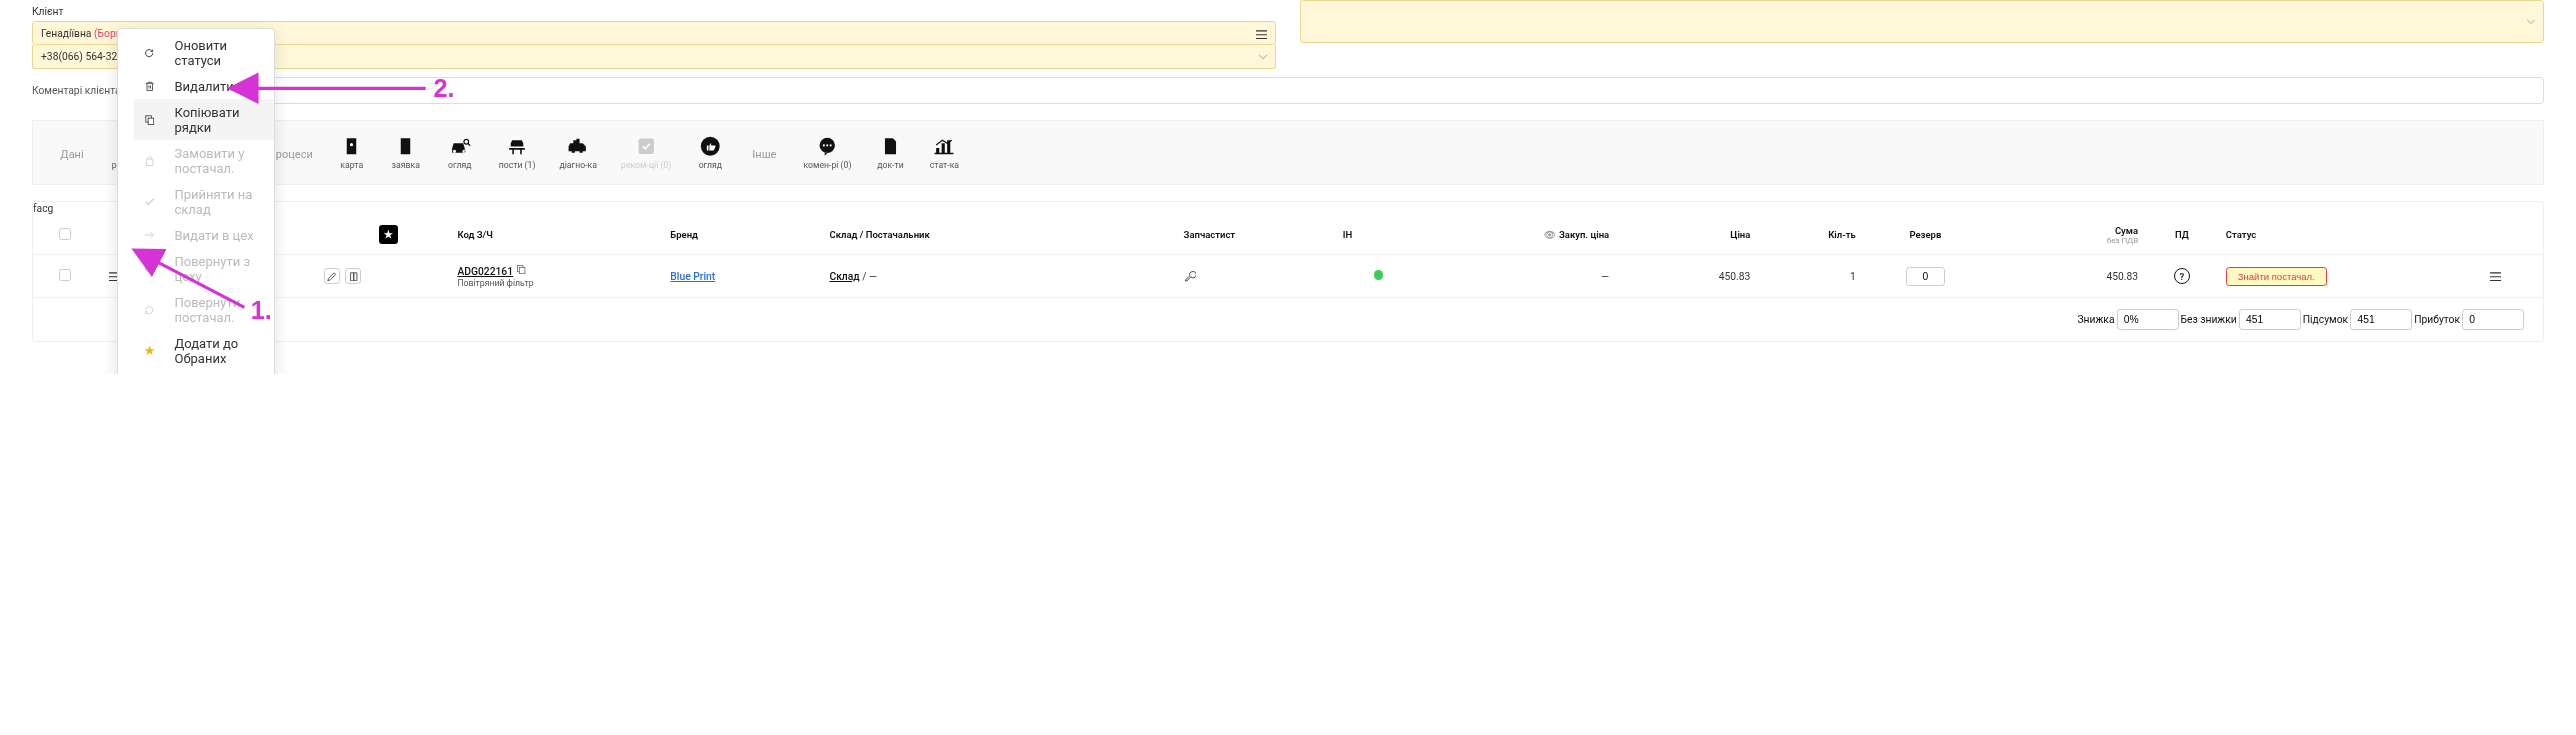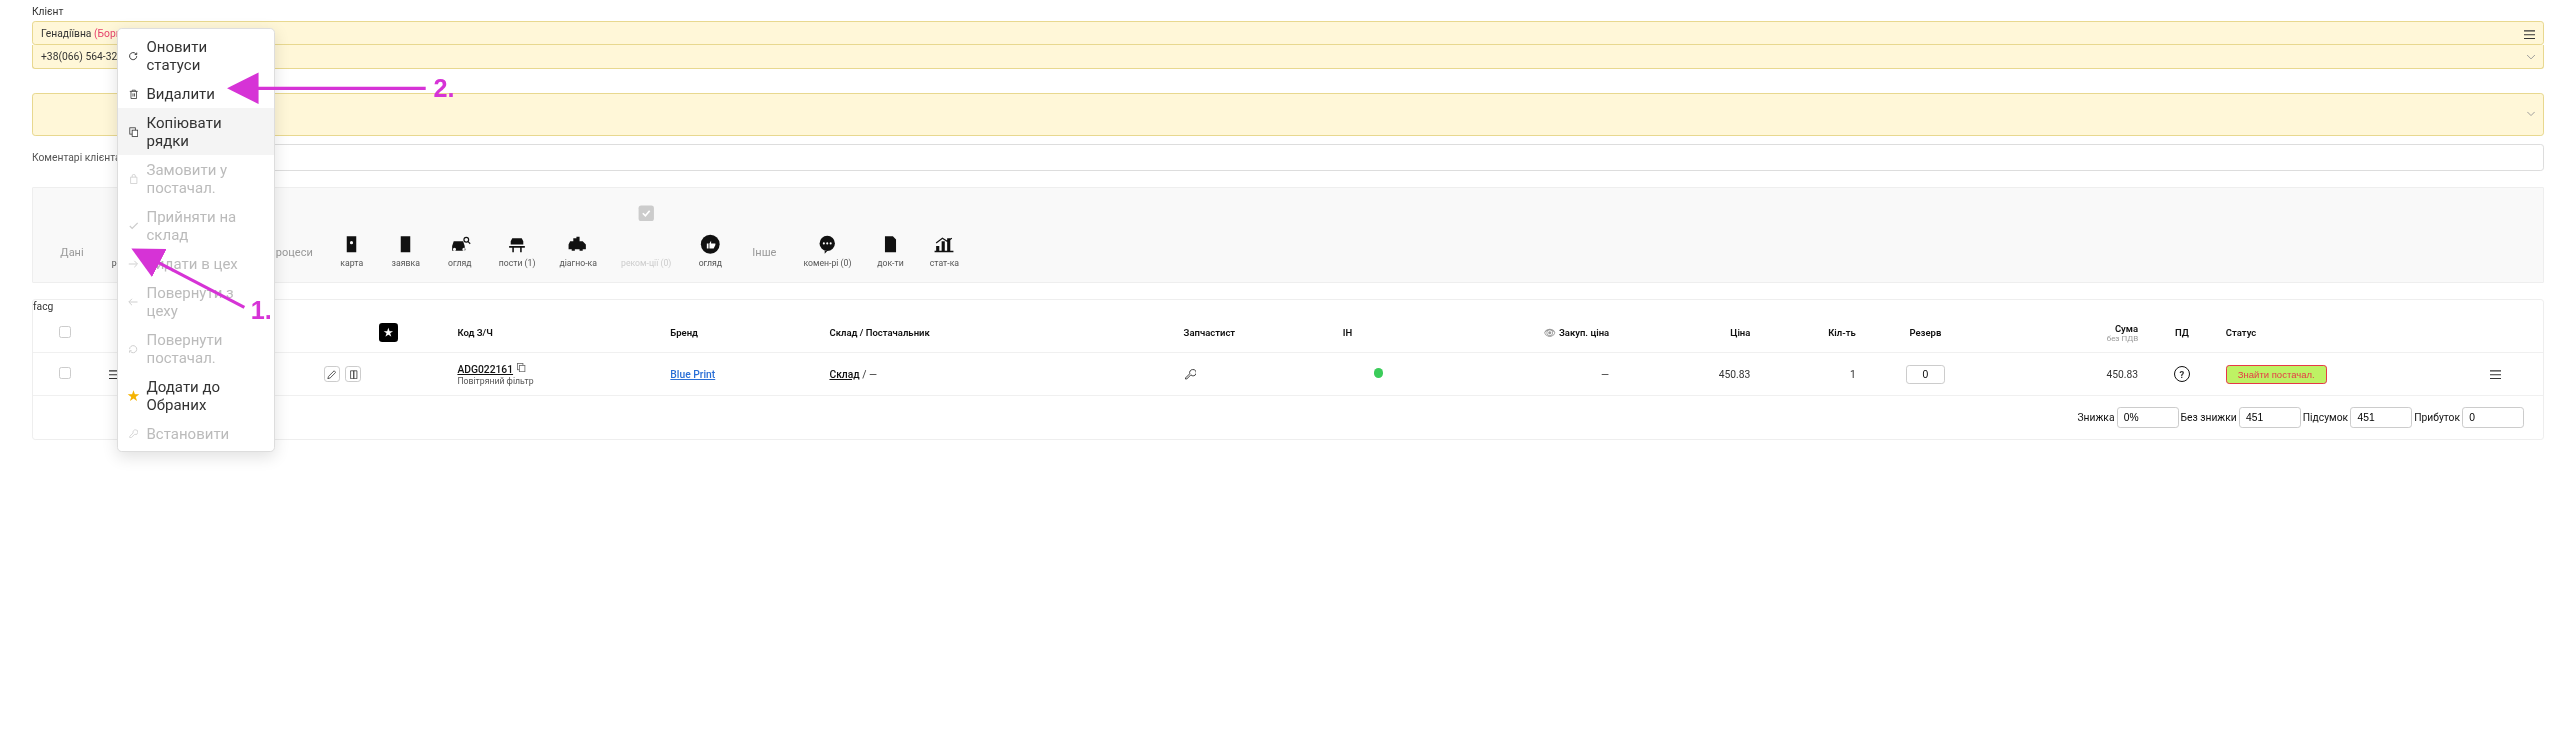--- a/index.html
+++ b/index.html
@@ -1,19 +1,19 @@
 <!DOCTYPE html>
 <html style="font-size:12.6px"><head>
   <meta charset="utf-8">
   <style>
     * { box-sizing: border-box; margin: 0; padding: 0; }
     body { font-family: -apple-system, BlinkMacSystemFont, "Segoe UI", Roboto, sans-serif; font-size: 10.3px; color: #333; background: #fff; }
     .page { padding: 0 32px 32px 32px; max-width: 2576px; }
     
-    .form-row { display: flex; gap: 24px; margin-bottom: 8px; position: relative; flex-direction: column; }
+    .form-row { display: flex; gap: 24px; margin-bottom: 8px; position: relative; }
     .form-col { flex: 1; position: relative; }
     .form-label { font-size: 10.3px; color: #333; display: block; padding: 4.7px 0 3.2px 0; }
     
     .client-box { background: #fff7d8; border: 0.8px solid #e8d88f; border-radius: 3.2px; padding: 4.7px 24px 4.7px 8px; position: relative; font-size: 10.3px; }
     .client-debt { color: #e6436d; }
     .client-phone { background: #fff7d8; border: 0.8px solid #e8d88f; border-top: none; border-radius: 0 0 3.2px 3.2px; padding: 4.7px 24px 4.7px 8px; position: relative; font-size: 10.3px; }
     .client-burger { position: absolute; right: 8px; top: 8px; cursor: pointer; }
     .client-dropdown { position: absolute; right: 8px; bottom: 8px; cursor: pointer; color: #999; }
     
     .vehicle-box { background: #fff7d8; border: 0.8px solid #e8d88f; border-radius: 3.2px; height: 43px; position: relative; }
@@ -23,50 +23,50 @@
     .comment-label { font-size: 10.3px; color: #555; white-space: nowrap; }
     .comment-input { flex: 1; border: 0.8px solid #ddd; border-radius: 3.2px; padding: 6.3px 8px; font-size: 10.3px; background: #fff; color: #aaa; }
     
     .tabbar-wrap { background: #f9f9f9; padding: 14px 0; border: 0.8px solid #eee; border-radius: 1px; }
     .tabbar { display: flex; align-items: flex-end; gap: 8px; padding: 0 16px; }
     .tab-item { display: flex; flex-direction: column; align-items: center; justify-content: flex-end; padding: 0 8px; cursor: pointer; min-width: 46px; }
     .tab-icon { width: 22px; height: 22px; margin-bottom: 3.2px; color: #111; display: flex; align-items: center; justify-content: center; }
     .tab-icon.disabled { color: #ccc; }
     .tab-label { font-size: 8.7px; color: #555; text-align: center; white-space: nowrap; }
     .tab-label.big { font-size: 11px; color: #999; padding-bottom: 9.5px; }
-    .tab-label.disabled { color: #ccc; margin-top: 31px; }
+    .tab-label.disabled { color: #ccc; }
     
     .table-wrap { margin-top: 16px; border: 0.8px solid #eee; border-radius: 3.2px; background: #fff; }
     .tbl { width: 100%; border-collapse: collapse; }
     .tbl th { font-size: 9.5px; font-weight: 600; text-align: left; padding: 9.5px 8px; border-bottom: 0.8px solid #f0f0f0; color: #111; white-space: nowrap; }
     .tbl th.right, .tbl td.right { text-align: right; }
     .tbl th.center, .tbl td.center { text-align: center; }
     .tbl td { padding: 9.5px 8px; border-bottom: 0.8px solid #f0f0f0; vertical-align: middle; font-size: 10.3px; }
     .tbl .sub { font-size: 8px; font-weight: 400; color: #999; display: block; }
     .star-btn { width: 19px; height: 19px; background: #000; color: #fff; border-radius: 3.2px; display: inline-flex; align-items: center; justify-content: center; font-size: 10.3px; }
     .row-icon { width: 16px; height: 16px; border: 0.8px solid #ccc; border-radius: 3.2px; display: inline-flex; align-items: center; justify-content: center; margin: 0 1.6px; cursor: pointer; }
     .row-icon.noborder { border: none; }
     .checkbox { width: 12.6px; height: 12.6px; border: 0.8px solid #ccc; border-radius: 2.4px; display: inline-block; }
     .link { color: #111; text-decoration: underline; cursor: pointer; font-weight: 500; }
     .link.blue { color: #2a6fd6; }
     .copy-icon { width: 11px; height: 11px; display: inline-block; margin-left: 1.6px; vertical-align: text-top; }
     .sub-desc { font-size: 8.7px; color: #555; }
     .green-dot { width: 9.5px; height: 9.5px; background: #3bcc5a; border-radius: 50%; display: inline-block; }
     .qty-input, .reserve-input { width: 39px; border: 0.8px solid #ccc; border-radius: 3.2px; padding: 3.2px 4.7px; text-align: center; font-size: 10.3px; }
     .help-circ { width: 16px; height: 16px; border: 1.2px solid #111; border-radius: 50%; display: inline-flex; align-items: center; justify-content: center; font-size: 9.5px; font-weight: 700; }
-    .status-btn { border: 1.2px solid #e63946; color: #e63946; background: #bef264; border-radius: 3.2px; padding: 3.2px 11px; font-size: 9.5px; font-weight: 500; cursor: pointer; white-space: nowrap; }
+    .status-btn { border: 1.2px solid #e63946; color: #e63946; background: #fef9c3; border-radius: 3.2px; padding: 3.2px 11px; font-size: 9.5px; font-weight: 500; cursor: pointer; white-space: nowrap; }
     .eye-icon { color: #999; margin-right: 3.2px; }
     
     .totals { display: flex; justify-content: flex-end; align-items: center; gap: 2px; padding: 11px 19px; flex-wrap: nowrap; }
     .total-label { font-size: 10.3px; color: #111; white-space: nowrap; }
     .total-input { border: 0.8px solid #ccc; border-radius: 3.2px; padding: 4px 6.3px; font-size: 10.3px; width: 62px; }
     
     
     .ctx-menu { position: absolute; top: 28px; left: 85px; width: 158px; background: #fff; border: 0.8px solid #ddd; border-radius: 4.7px; box-shadow: 0 4.7px 16px rgba(0,0,0,0.12); padding: 3.2px 0; z-index: 100; }
-    .ctx-item { display: flex; align-items: center; gap: 7px; padding: 5.5px 9.5px; font-size: 15px; color: #333; cursor: pointer; }
+    .ctx-item { display: flex; align-items: center; gap: 19px; padding: 5.5px 9.5px; font-size: 13px; color: #333; cursor: pointer; margin-left: 16px; }
     .ctx-item.disabled { color: #bbb; cursor: default; }
     .ctx-item.hl { background: #f4f4f4; }
     .ctx-icon { width: 12px; height: 12px; display: inline-flex; align-items: center; justify-content: center; flex-shrink: 0; }
     
     
     .arrow-layer { position: absolute; left: 0; top: 0; pointer-events: none; z-index: 200; }
     .anno-label { font-family: sans-serif; font-weight: 700; font-size: 32px; fill: #d633d6; }
     
     svg { display: block; }
   </style>

